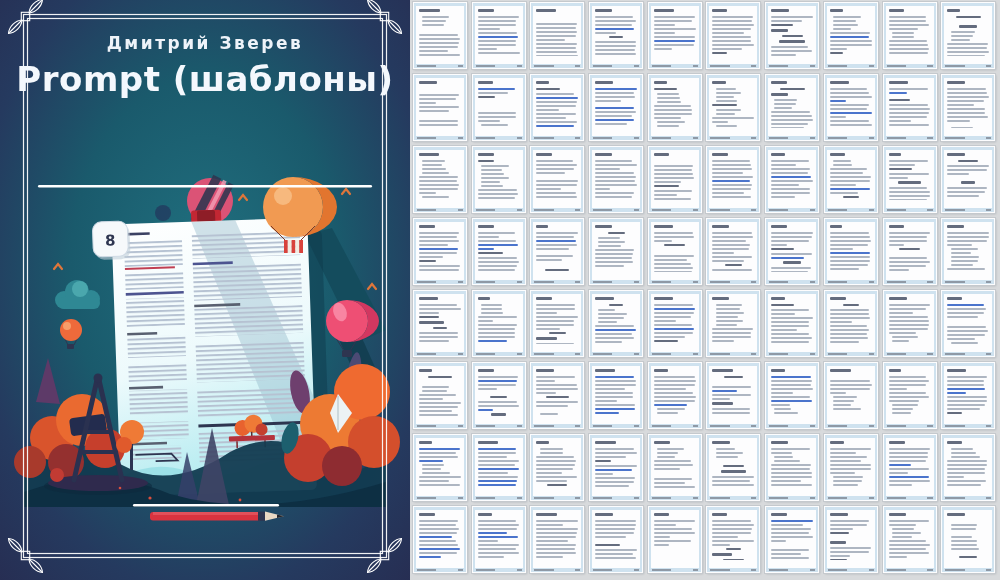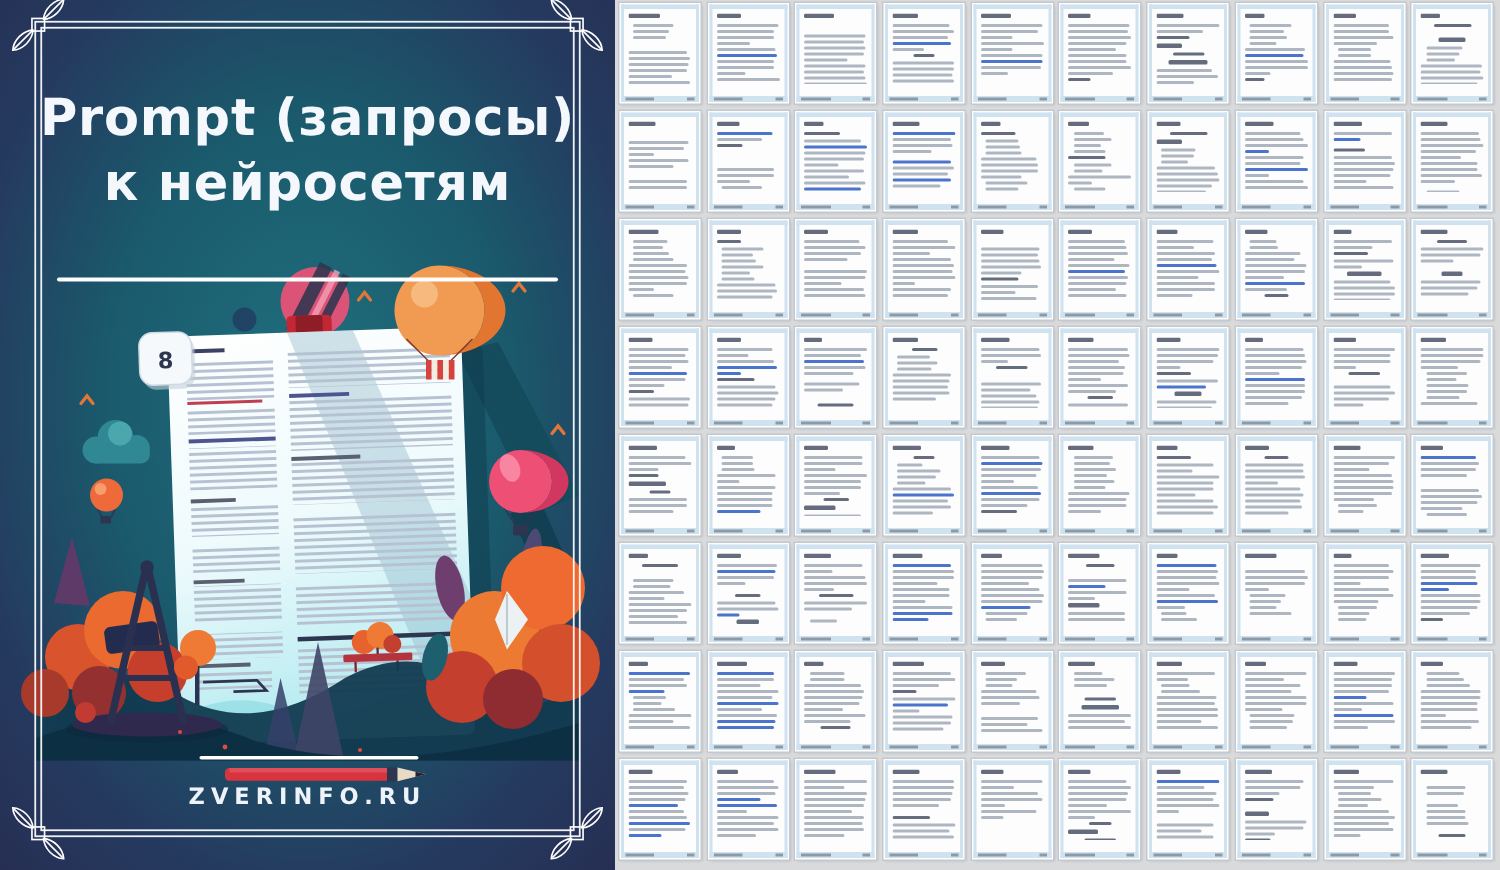--- a/index.html
+++ b/index.html
@@ -265,25 +265,24 @@
       <g fill="none" stroke="rgba(255,255,255,.93)" stroke-width="1.2">
         <rect x="23.5" y="14.5" width="363" height="543"></rect>
         <rect x="27.5" y="18.5" width="355" height="535"></rect>
       </g>
       <use href="#orn" transform="translate(25.5 16.5) rotate(-45)"></use>
       <use href="#orn" transform="translate(384.5 16.5) rotate(45)"></use>
       <use href="#orn" transform="translate(25.5 555.5) rotate(45)"></use>
       <use href="#orn" transform="translate(384.5 555.5) rotate(-45)"></use>
     </svg>
 
+    <div class="cover-text author">Дмитрий Зверев</div>
     <div class="cover-text title">
-      <div>Prompt (запросы)</div>
-      <div>к нейросетям</div>
+      <div>Prompt (шаблоны)</div>
     </div>
-    <div class="cover-text site">ZVERINFO.RU</div>
   </div>
 
   <div class="pages">
       <div class="pagethumb">
         <div class="ph-head"></div>
         <div class="ph-edge l"></div>
         <div class="ph-edge r"></div>
         <div class="ph-body">
           <div class="ln hd" style="width: 49.554%;"></div>
           <div style="height: 2px;"></div>

